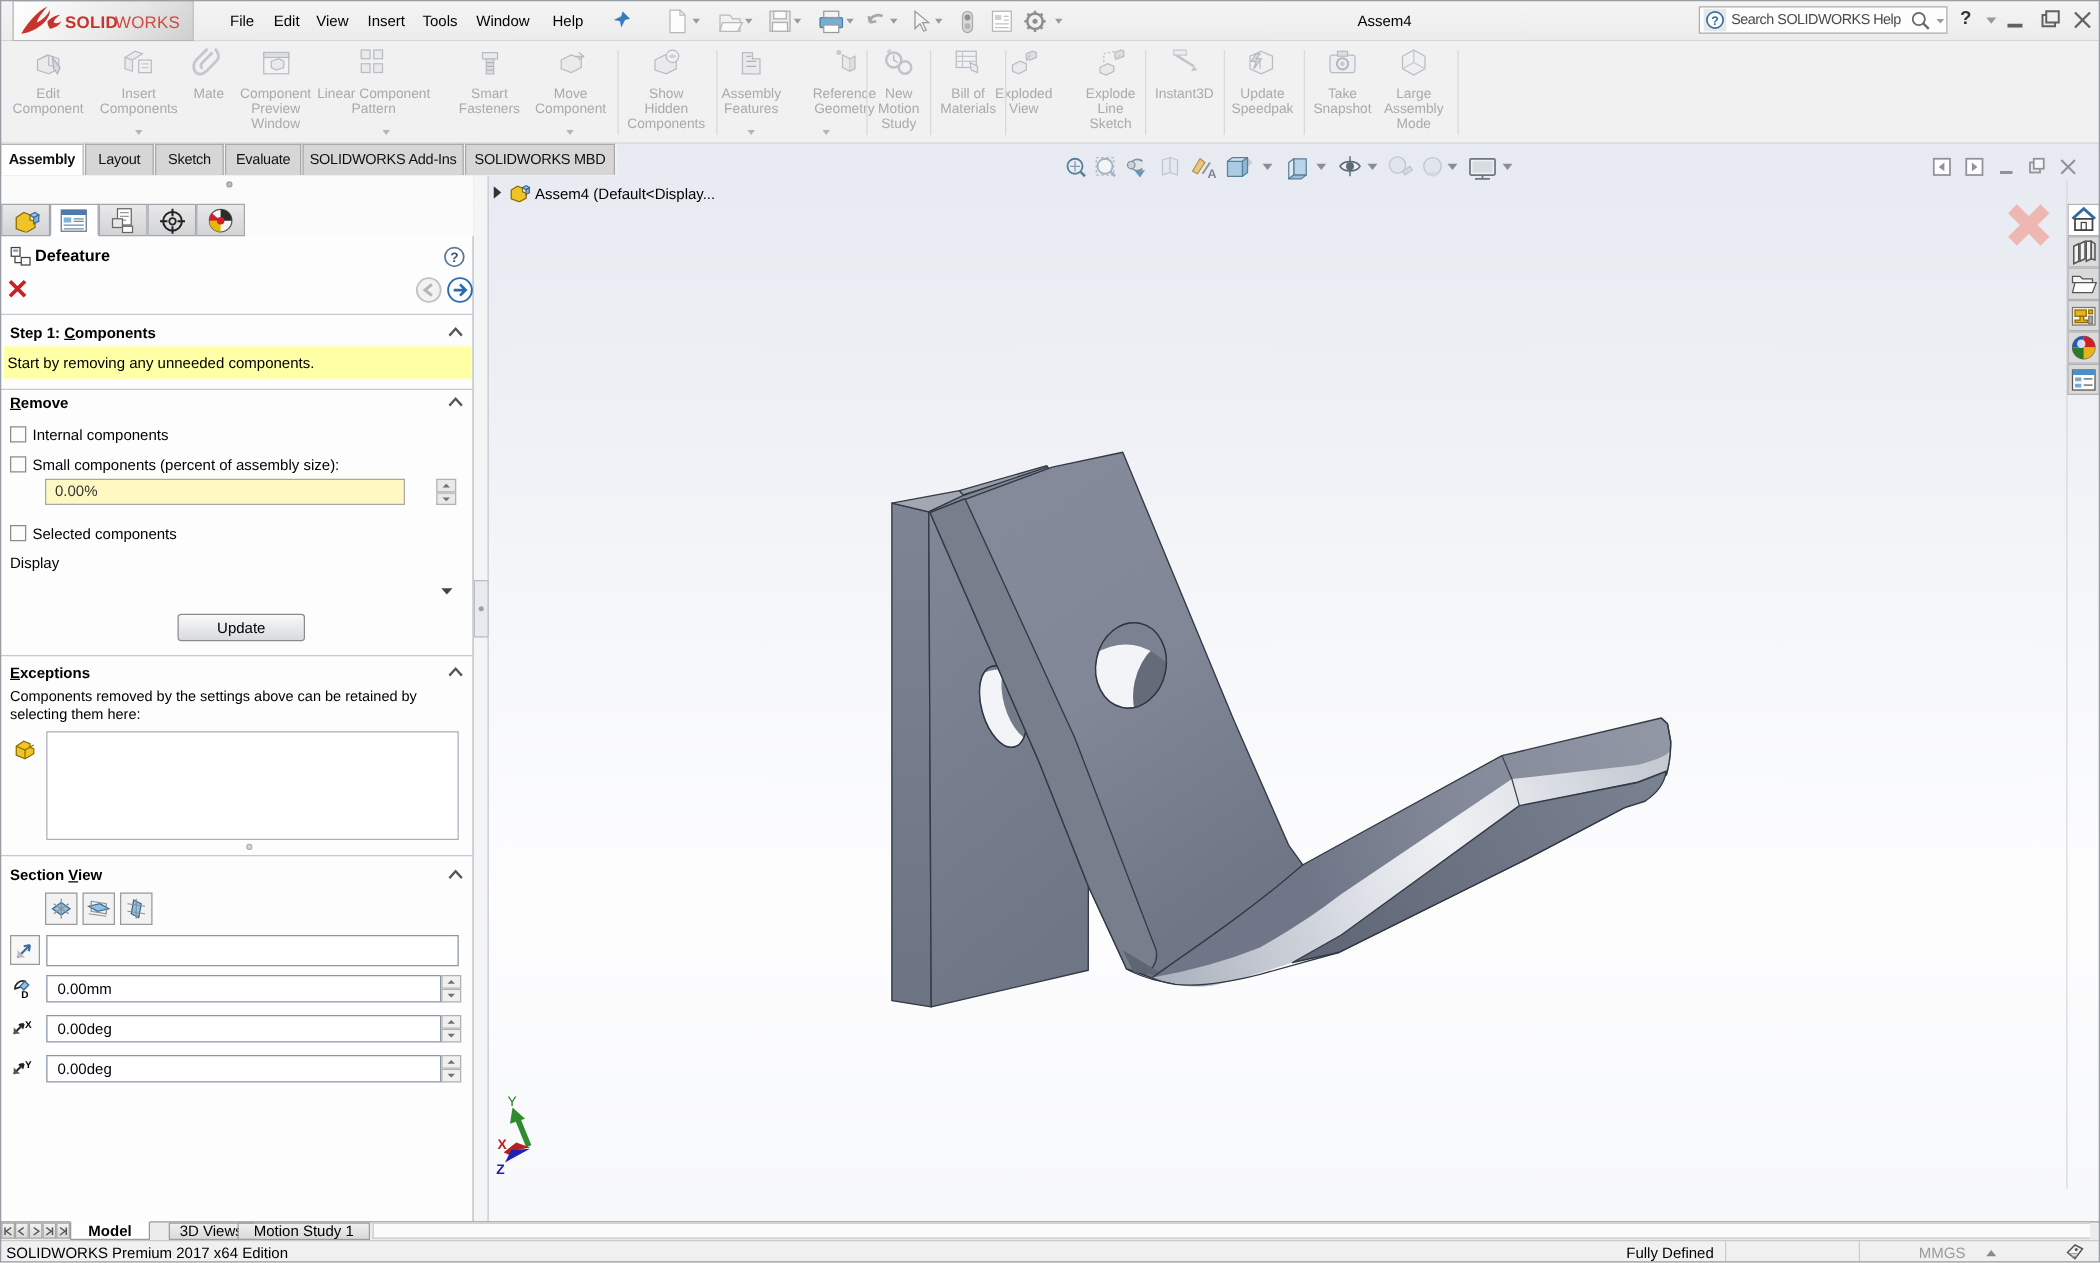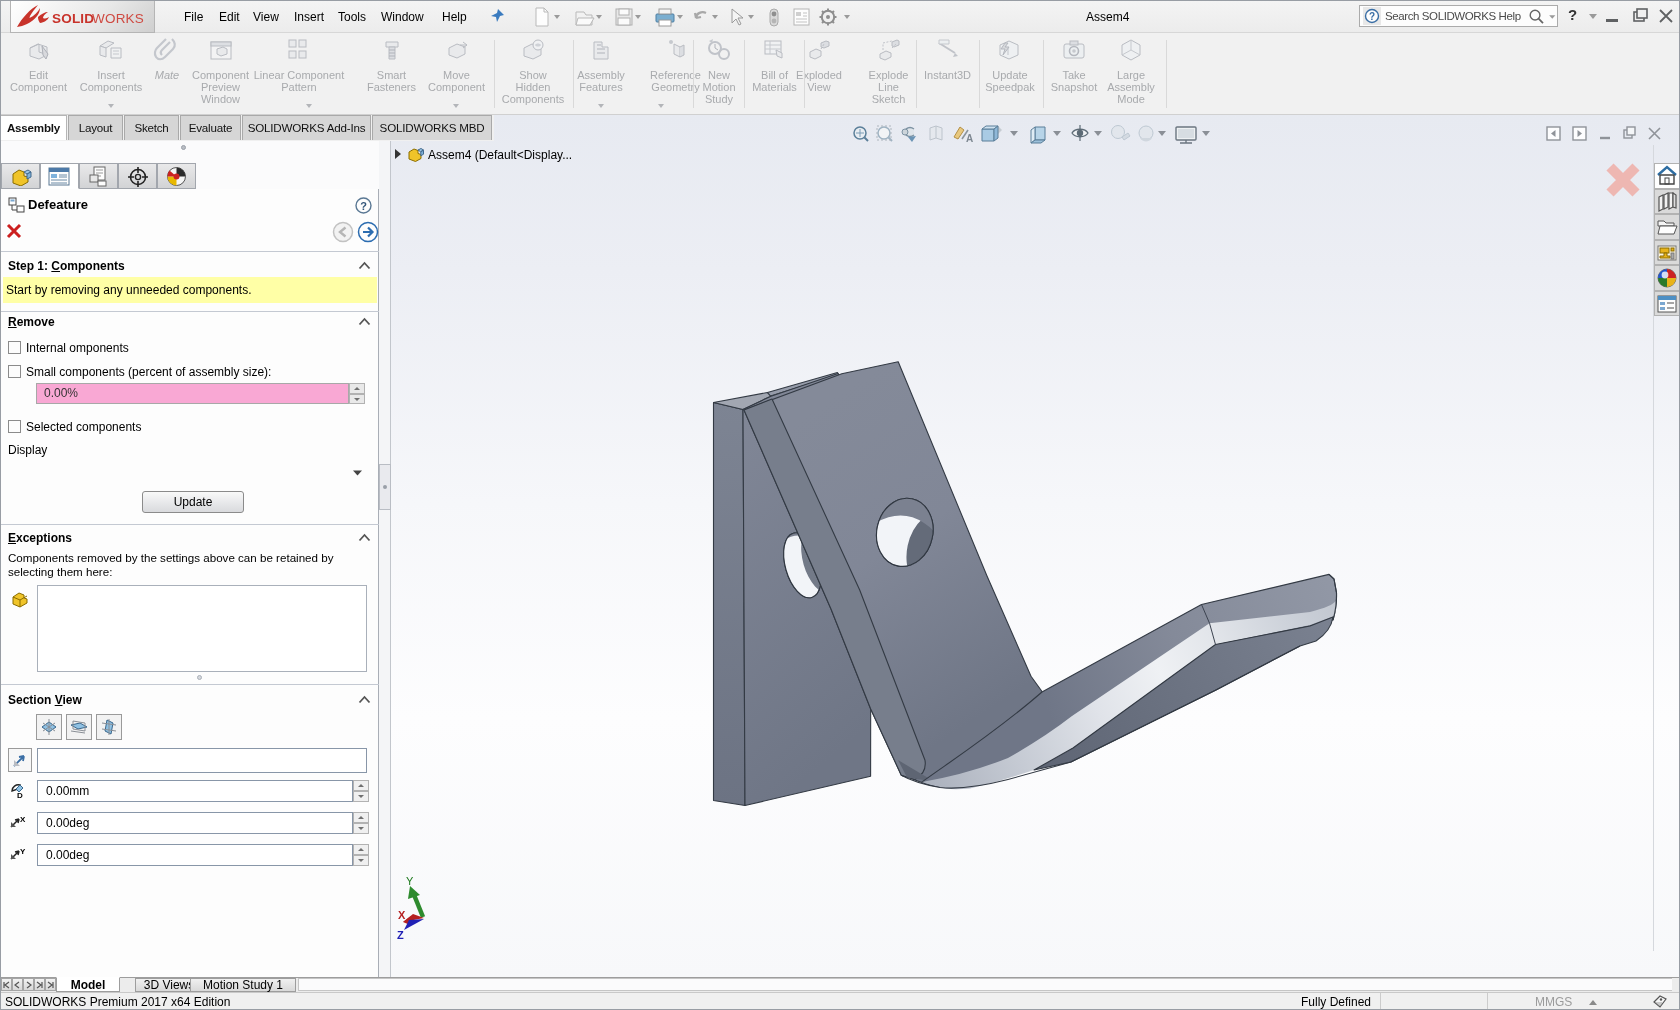--- a/index.html
+++ b/index.html
@@ -113,21 +113,21 @@
       </svg>Edit<br>Component</div>
 <div class="rbtn" style="left:69px;width:84px;"><svg class="ricon" width="28" height="30" viewBox="0 0 28 30">
         <path d="M3,10 l8,-5 6,2 -8,5 z" stroke="#b9bcc2" fill="#e9eaec"></path>
         <path d="M3,10 l0,9 6,2 0,-9 z" stroke="#b9bcc2" fill="#e9eaec"></path>
         <path d="M14,12 h10 v10 h-10 z" fill="#f0f1f2" stroke="#b9bcc2"></path>
         <path d="M16,15 h6 M16,18 h6" stroke="#c5c8cd"></path>
       </svg>Insert<br>Components</div>
 <svg class="abs" style="left:107px;top:103px;" width="8" height="6" viewBox="0 0 8 6">
       <path d="M1,1 l3,4 l3,-4 z" fill="#b3b5b9"></path>
     </svg>
-<div class="rbtn" style="left:139px;width:56px;font-style:italic;"><svg class="ricon" width="28" height="30" viewBox="0 0 28 30">
+<div class="rbtn" style="left:139px;width:56px;"><svg class="ricon" width="28" height="30" viewBox="0 0 28 30">
         <path d="M19,3 C22,6 23,10 20,13 L12,21 C9,24 5,24 3,21 C1,18 2,14 4,12 L13,3" stroke="#c4c7cd" stroke-width="2.2" fill="none"></path>
         <path d="M17,6 L9,14 C7.5,15.5 7.5,17.5 9,19" stroke="#c4c7cd" stroke-width="2.2" fill="none"></path>
       </svg>Mate</div>
 <div class="rbtn" style="left:182px;width:77px;"><svg class="ricon" width="28" height="30" viewBox="0 0 28 30">
         <rect x="4" y="6" width="20" height="17" fill="#f3f3f4" stroke="#b9bcc2"></rect>
         <rect x="4" y="6" width="20" height="4" fill="#dddfe3" stroke="#b9bcc2"></rect>
         <path d="M10,13 l6,-2 4,2 0,5 -6,2 -4,-2 z" stroke="#b9bcc2" fill="#e9eaec"></path>
       </svg>Component<br>Preview<br>Window</div>
 <div class="rbtn" style="left:236px;width:126px;"><svg class="ricon" width="28" height="30" viewBox="0 0 28 30">
         <g stroke="#b9bcc2" fill="#e9eaec">
@@ -527,24 +527,24 @@
       <path d="M1.5,7.5 L6.5,2 L11.5,7.5" stroke="#555" stroke-width="1.8" fill="none"></path>
     </svg>
 <div class="abs" style="left:3px;top:136px;width:374px;height:26px;background:#ffffa6;"></div>
 <div class="abs" style="left:6px;top:142px;font-size:12px;color:#000;white-space:nowrap;">Start by removing any unneeded components.</div>
 <div class="abs" style="left:0;top:170px;width:379px;height:1px;background:#c4c9d2;"></div>
 <div class="abs" style="left:8px;top:174px;font-size:12px;font-weight:bold;color:#000;"><u>R</u>emove</div>
 <svg class="abs" style="left:358px;top:176px;" width="13" height="9" viewBox="0 0 13 9">
       <path d="M1.5,7.5 L6.5,2 L11.5,7.5" stroke="#555" stroke-width="1.8" fill="none"></path>
     </svg>
 <div class="cb" style="left:8px;top:200px;"></div>
-<div class="pmlabel" style="left:26px;top:200px;">Internal omponents</div>
+<div class="pmlabel" style="left:26px;top:200px;">Internal components</div>
 <div class="cb" style="left:8px;top:224px;"></div>
 <div class="pmlabel" style="left:26px;top:224px;">Small components (percent of assembly size):</div>
-<div class="abs" style="left:36px;top:242px;width:313px;height:21px;background:#f9a8d4;border:1px solid #a8a8a8;font-size:12px;color:#333;line-height:19px;padding-left:7px;">0.00%</div>
+<div class="abs" style="left:36px;top:242px;width:288px;height:21px;background:#fef9c3;border:1px solid #a8a8a8;font-size:12px;color:#333;line-height:19px;padding-left:7px;">0.00%</div>
 <div class="spin" style="left:349px;top:242px;height:11px;"></div>
 <svg class="abs" style="left:353px;top:245px;" width="8" height="5" viewBox="0 0 8 5">
       <path d="M1,4 l3,-3 3,3 z" fill="#707070"></path>
     </svg>
 <div class="spin" style="left:349px;top:253px;height:10px;"></div>
 <svg class="abs" style="left:353px;top:256px;" width="8" height="5" viewBox="0 0 8 5">
       <path d="M1,1 l3,3 3,-3 z" fill="#707070"></path>
     </svg>
 <div class="cb" style="left:8px;top:279px;"></div>
 <div class="pmlabel" style="left:26px;top:279px;">Selected components</div>

